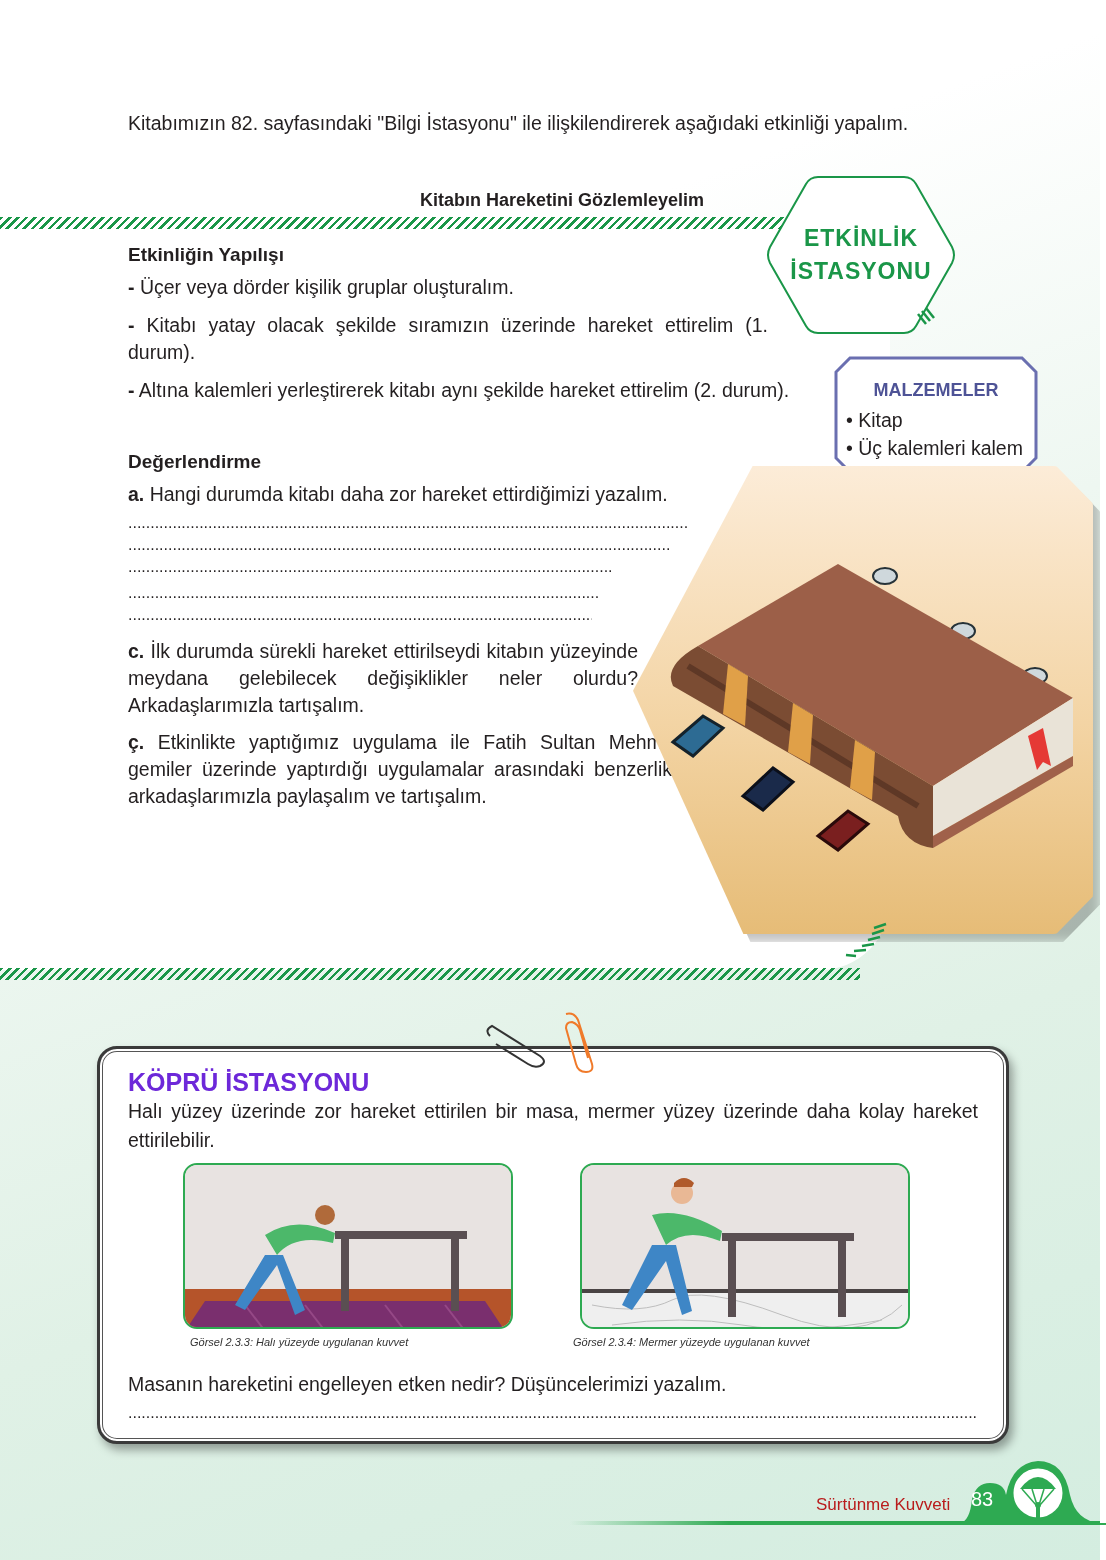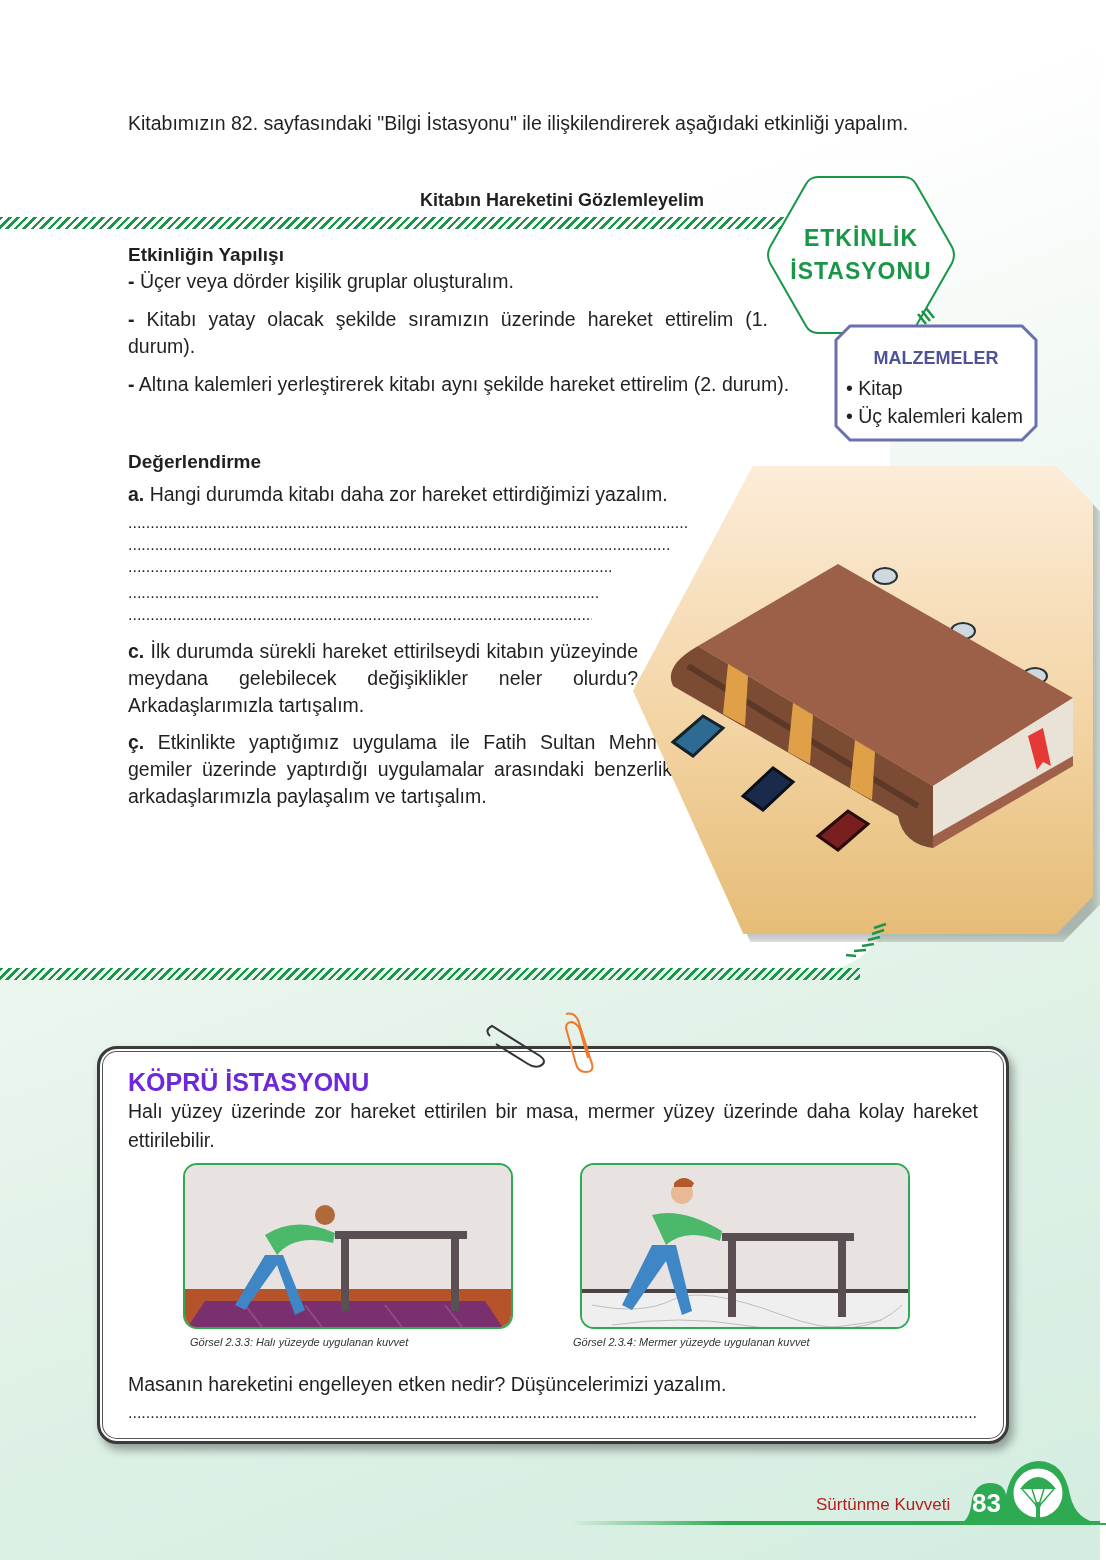--- a/index.html
+++ b/index.html
@@ -29,21 +29,21 @@
   .activity-title { position: absolute; left: 420px; top: 190px; font-size: 18px; font-weight: bold; }
 
   .hexagon-wrap { position: absolute; left: 766px; top: 174px; width: 190px; height: 162px; }
   .hexagon-wrap svg { position: absolute; left: 0; top: 0; }
   .hex-text {
     position: absolute; left: 0; top: 48px; width: 190px; text-align: center;
     color: #1a9648; font-weight: bold; font-size: 23px; line-height: 33px; letter-spacing: 1px;
   }
 
   .materials {
-    position: absolute; left: 834px; top: 324px; width: 204px; height: 118px;
+    position: absolute; left: 834px; top: 356px; width: 204px; height: 118px;
   }
   .materials svg { position: absolute; left: 0; top: 0; }
   .materials-title {
     position: absolute; left: 0; top: 24px; width: 204px; text-align: center;
     color: #4e5396; font-weight: bold; font-size: 18px;
   }
   .materials-list { position: absolute; left: 12px; top: 50px; list-style: none; font-size: 19.5px; line-height: 28px; }
   .materials-list li::before { content: "• "; }
 
   .section { position: absolute; left: 128px; font-size: 19.5px; line-height: 27px; text-align: justify; }
@@ -84,21 +84,21 @@
 
   .question { position: absolute; left: 128px; top: 1373px; font-size: 19.5px; }
   .answer-dots { position: absolute; left: 128px; top: 1404px; width: 850px; font-size: 16px; overflow: hidden; white-space: nowrap; }
 
   .clip-svg { position: absolute; left: 480px; top: 1010px; }
 
   
   .footer-line { position: absolute; left: 570px; top: 1521px; width: 530px; height: 4px; background: linear-gradient(90deg, rgba(46,170,82,0) 0%, #2eaa52 30%, #2eaa52 100%); }
   .footer-label { position: absolute; left: 816px; top: 1495px; font-size: 17px; color: #b91c1c; }
   .footer-svg { position: absolute; left: 960px; top: 1455px; }
-  .page-number { position: absolute; left: 971px; top: 1488px; width: 30px; text-align: right; color: #fff; font-weight: bold; font-size: 26px; }
+  .page-number { position: absolute; left: 971px; top: 1488px; width: 30px; text-align: left; color: #fff; font-weight: normal; font-size: 20px; }
 </style>
 </head>
 <body>
 
 <div class="right-strip"></div>
 
 <p class="intro">Kitabımızın 82. sayfasındaki "Bilgi İstasyonu" ile ilişkilendirerek aşağıdaki etkinliği yapalım.</p>
 
 <div class="activity-panel"></div>
 <div class="hatch hatch-top"></div>
@@ -124,21 +124,21 @@
     <path d="M16 2 L188 2 L202 16 L202 102 L188 116 L16 116 L2 102 L2 16 Z" fill="#ffffff" stroke="#6a6fb0" stroke-width="3"></path>
   </svg>
   <div class="materials-title">MALZEMELER</div>
   <ul class="materials-list">
     <li>Kitap</li>
     <li>Üç kalemleri kalem</li>
   </ul>
 </div>
 
 <div class="section" style="top:241px; width:690px;">
-  <div class="heading" style="">Etkinliğin Yapılışı</div>
+  <div class="heading" style="margin-bottom:6px;">Etkinliğin Yapılışı</div>
   <p style="margin-bottom:11px;"><b>-</b> <span>Üçer veya dörder kişilik gruplar oluşturalım.</span></p>
   <p style="margin-bottom:11px; width:640px;"><b>-</b> <span>Kitabı yatay olacak şekilde sıramızın üzerinde hareket ettirelim (1. durum).</span></p>
   <p style="width:690px;"><b>-</b> <span>Altına kalemleri yerleştirerek kitabı aynı şekilde hareket ettirelim (2. durum).</span></p>
 </div>
 
 <div class="section" style="top:448px; width:595px;">
   <div class="heading" style="margin-bottom:6px;">Değerlendirme</div>
   <p><b>a.</b> <span>Hangi durumda kitabı daha zor hareket ettirdiğimizi yazalım.</span></p>
   <div class="dots" style="width:560px; margin-top:4px;">..............................................................................................................................................................</div>
   <div class="dots" style="width:542px;">..............................................................................................................................................................</div>

